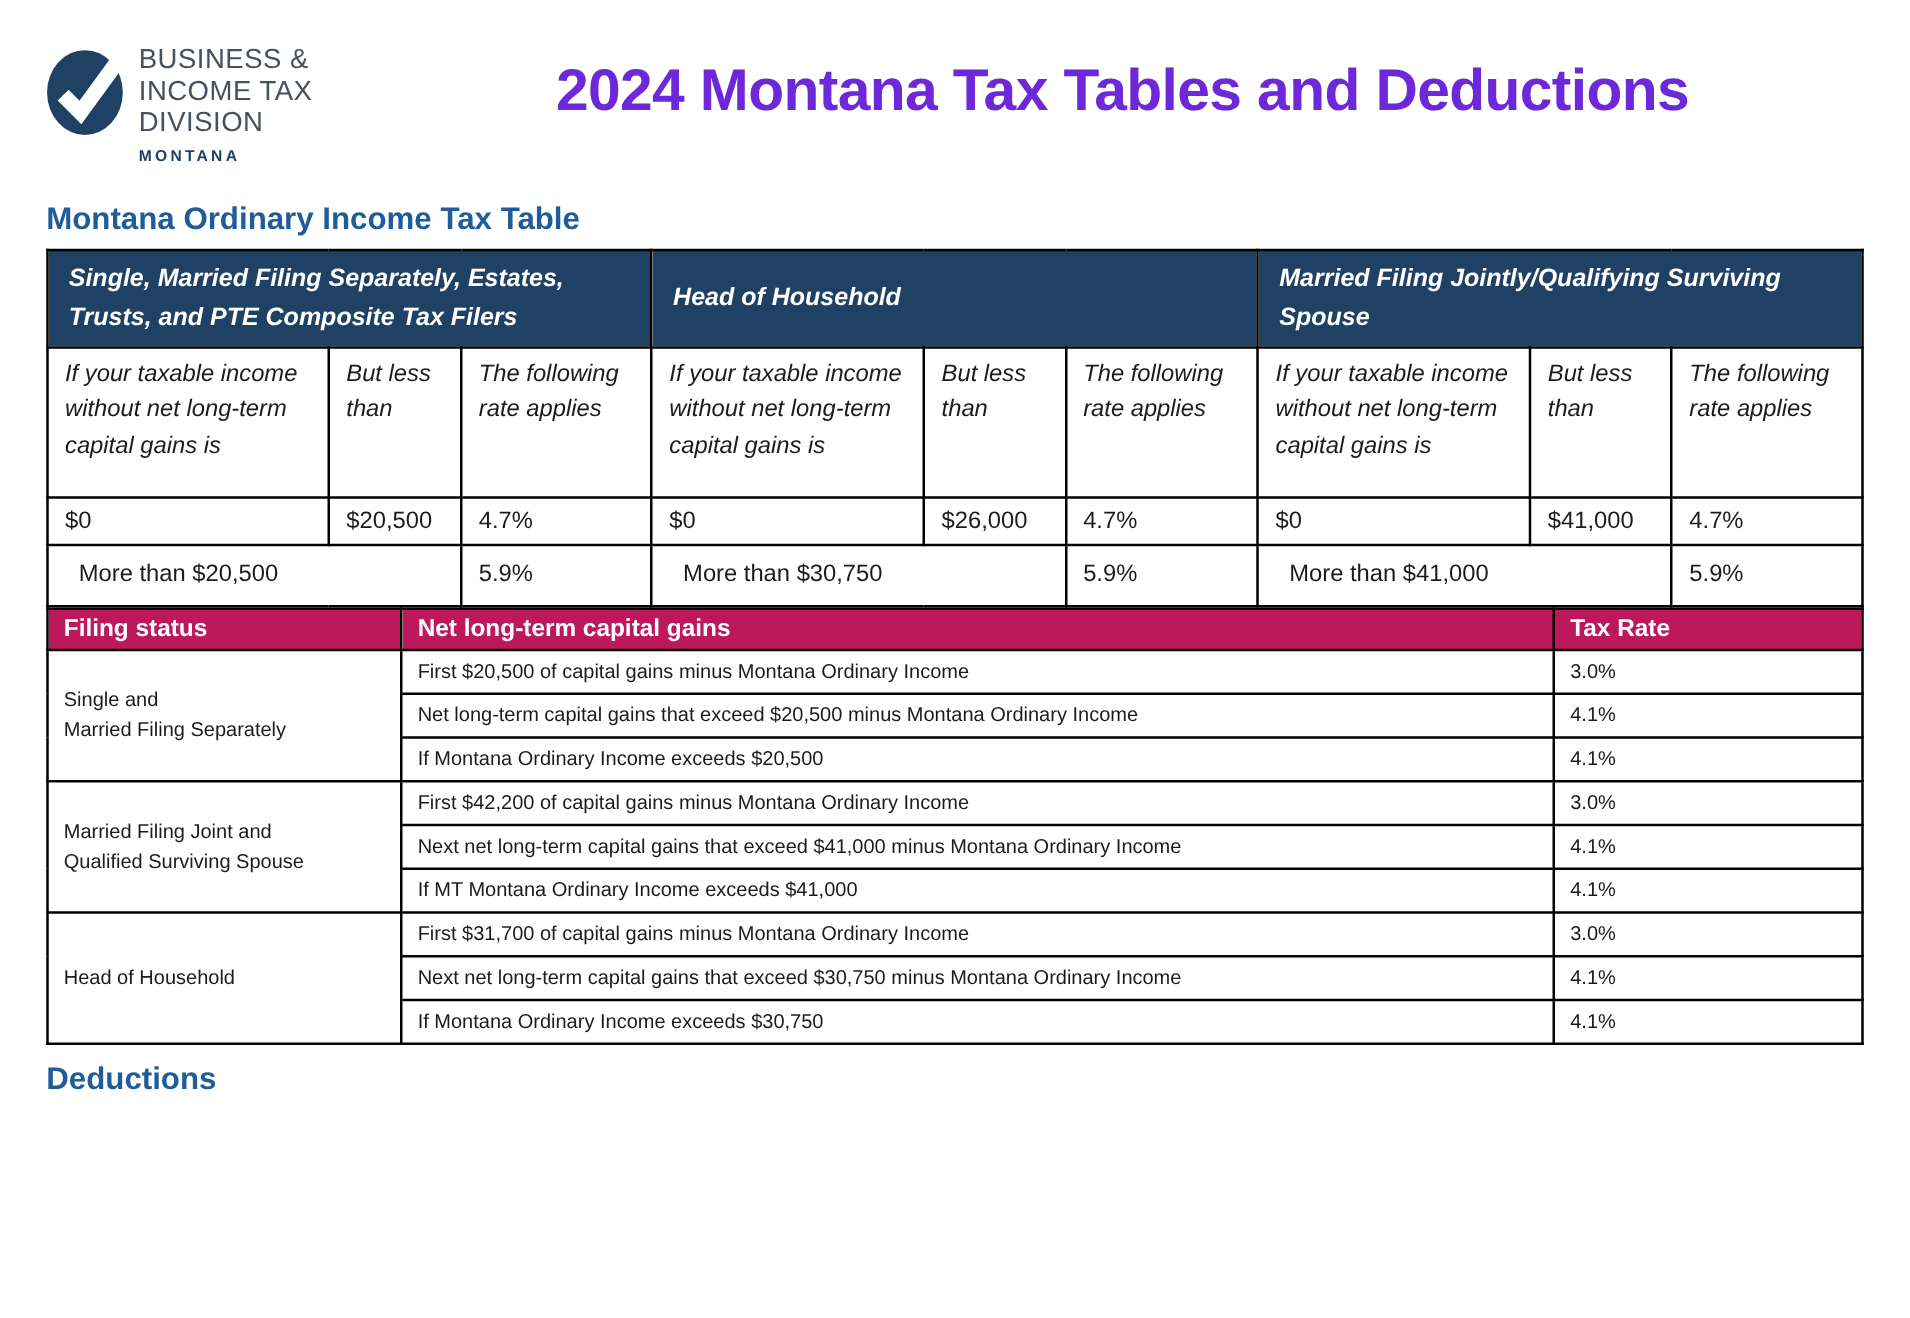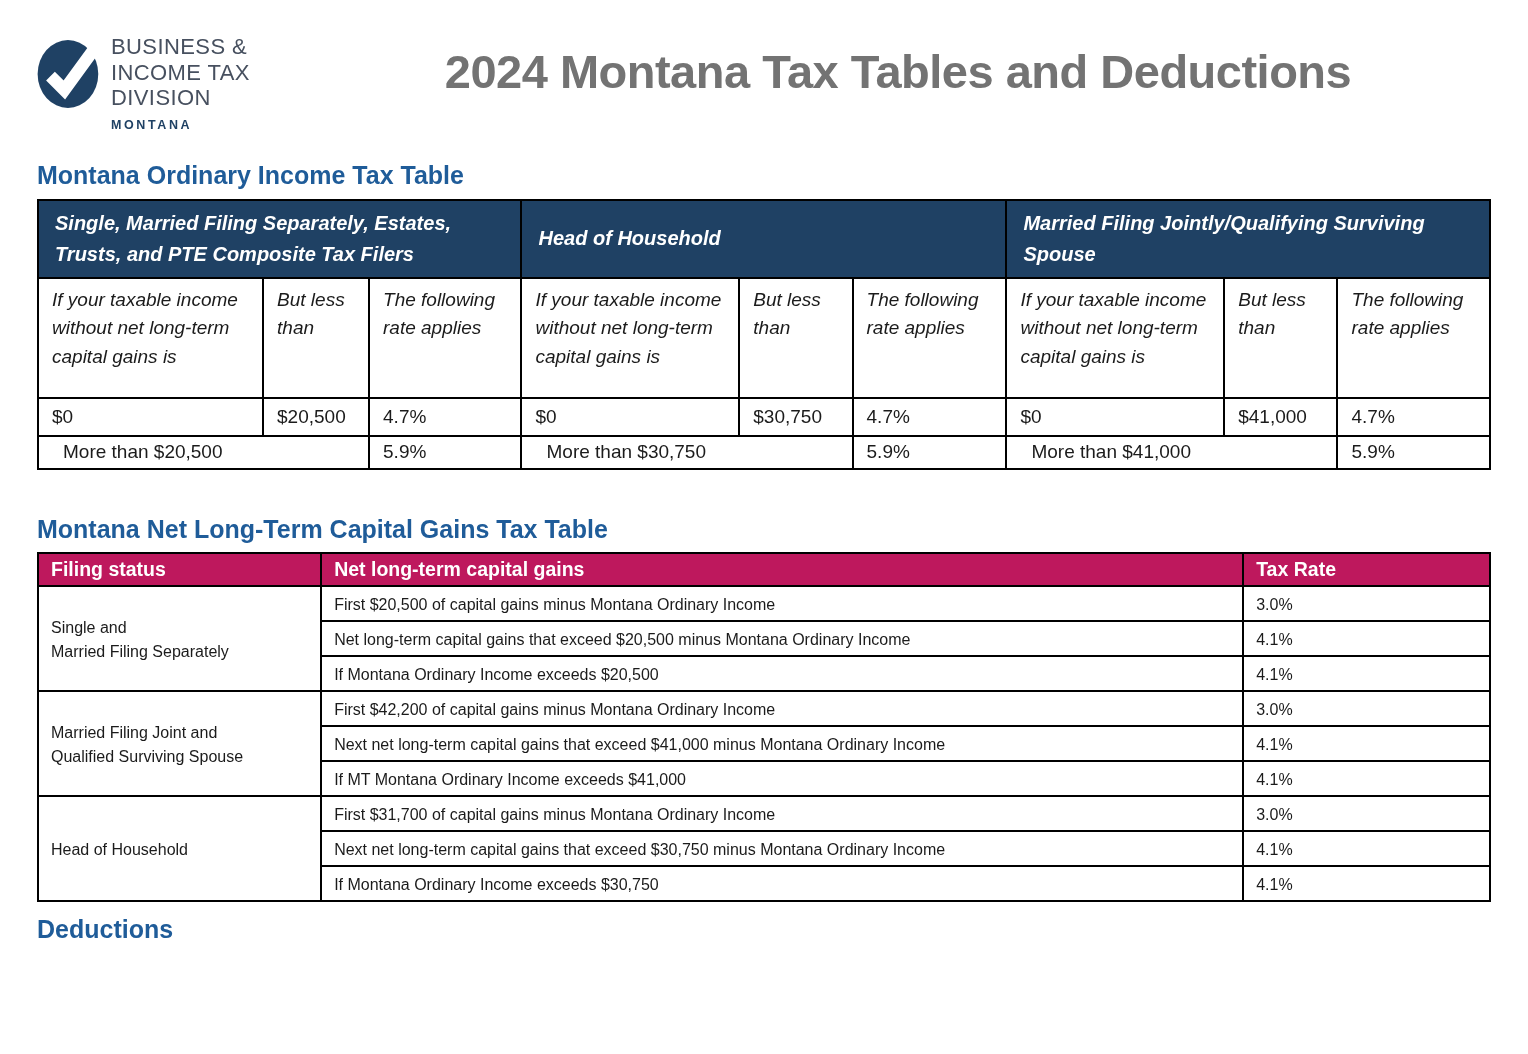--- a/index.html
+++ b/index.html
@@ -13,21 +13,21 @@
 
   
   .header-row { display:flex; align-items:flex-start; }
   .logo { display:flex; align-items:flex-start; flex:0 0 268px; }
   .logo-mark { width:66px; height:74px; margin-top:2px; }
   .logo-text { margin-left:8px; }
   .org-line { font-size:22px; line-height:1.17; letter-spacing:0.4px; color:#47505f; font-weight:500; }
   .state-line { margin-top:7px; font-size:12.5px; font-weight:bold; letter-spacing:2.6px; color:#1F4164; }
   .page-title {
     flex:1; text-align:center;
-    font-size:47px; font-weight:bold; color:#737373;
+    font-size:47px; font-weight:bold; color:#6d28d9;
     margin-top:10px; letter-spacing:-0.5px;
   }
 
   
   .section-title {
     font-size:25px; font-weight:bold; color:#1F5C99;
     margin:30px 0 9px 0; line-height:1.1;
   }
   .section-title.second { margin-top:46px; }
   .section-title.third  { margin-top:14px; margin-bottom:34px; }
@@ -44,21 +44,21 @@
     font-size:20px; font-weight:bold; line-height:1.55;
     padding:4px 10px 4px 16px; vertical-align:middle;
   }
   .t1 tr.sub { height:120px; }
   .t1 tr.sub td {
     font-style:italic; font-size:19px; line-height:1.5;
     vertical-align:top; padding:7px 10px 4px 13px;margin-left:24px;
   }
   .t1 tr.bracket { height:38px; }
   .t1 tr.bracket td { font-size:19px; padding:2px 10px 2px 13px; }
-  .t1 tr.more { height:33px;border-radius:23px; }
+  .t1 tr.more { height:49px;border-radius:23px; }
   .t1 tr.more td { font-size:19px; padding:2px 10px 2px 13px; }
   .t1 tr.more td.mlabel { padding-left:24px; }
 
   
   .t2 { width:100%; margin-top:0; }
   .t2 tr.thead { height:33px; }
   .t2 tr.thead th {
     background:#be185d; color:#fff; text-align:left;
     font-size:19.5px; font-weight:bold; padding:2px 10px 2px 12px;
     vertical-align:middle;
@@ -124,38 +124,37 @@
       <td>The following rate applies</td>
       <td>If your taxable income without net long-term capital gains is</td>
       <td>But less than</td>
       <td>The following rate applies</td>
     </tr>
     <tr class="bracket">
       <td>$0</td>
       <td>$20,500</td>
       <td>4.7%</td>
       <td>$0</td>
-      <td>$30,750</td>
+      <td>$26,000</td>
       <td>4.7%</td>
       <td>$0</td>
       <td>$41,000</td>
       <td>4.7%</td>
     </tr>
     <tr class="more">
       <td colspan="2" class="mlabel">More than $20,500</td>
       <td>5.9%</td>
       <td colspan="2" class="mlabel">More than $30,750</td>
       <td>5.9%</td>
       <td colspan="2" class="mlabel">More than $41,000</td>
       <td>5.9%</td>
     </tr>
   </tbody>
     </table>
 
-  <div class="section-title second">Montana Net Long-Term Capital Gains Tax Table</div>
 
   <table class="t2">
     <colgroup>
       <col style="width:19.5%">
         <col style="width:63.5%">
         <col style="width:17.0%">
     </colgroup>
     <tbody>
         <tr class="thead">
       <th>Filing status</th>

